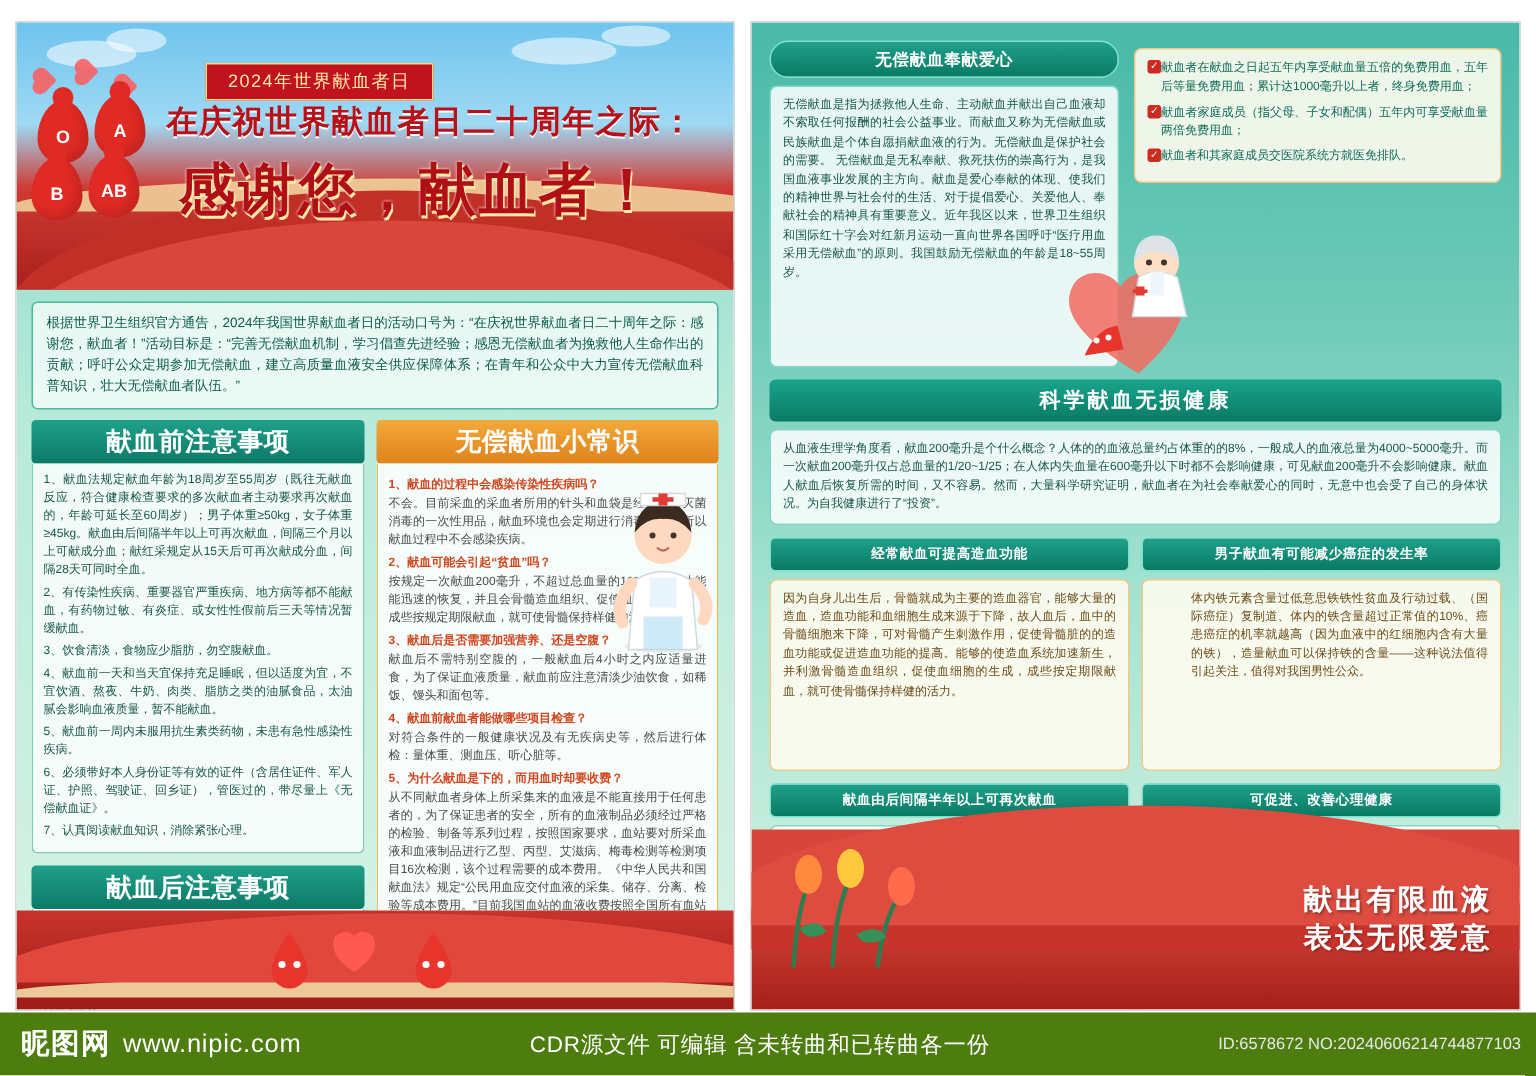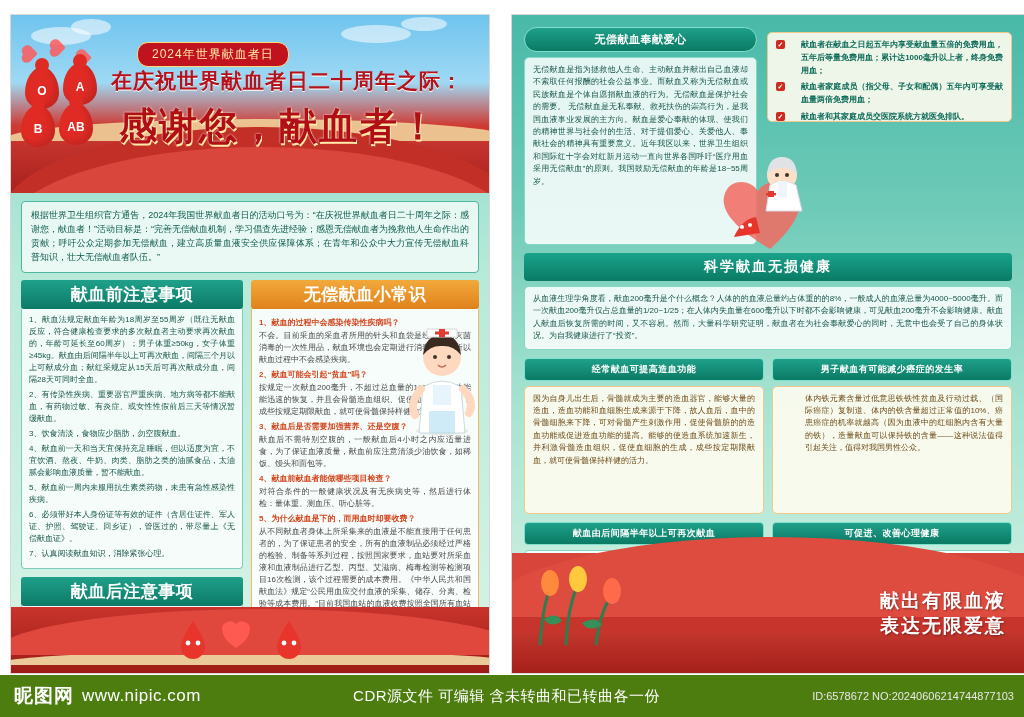--- a/index.html
+++ b/index.html
@@ -24,40 +24,40 @@
   .footer-url { font-size:17px; margin-left:8px; color:#ffffff; letter-spacing:.5px;}
   .footer-center { flex:1; text-align:center; font-size:15px; letter-spacing:.5px;}
   .footer-id { font-size:11px; margin-right:10px; color:#e8e8e8; }
 
   
   .page {
     position:absolute; top:14px; height:660px;
     overflow:hidden; border:1px solid #d8d8d8;
   }
   .page-left { left:10px; width:480px; background:linear-gradient(#7fd4c7,#b8ead9 40%,#d8f3e6); }
-  .page-right { left:500px; width:514px; background:linear-gradient(#49b9a8,#6fcbb8 30%,#a8e4d2 60%,#d9f3e5);margin-left:11px; }
+  .page-right { left:500px; width:514px; background:linear-gradient(#49b9a8,#6fcbb8 30%,#a8e4d2 60%,#d9f3e5); }
 
   
   .lp-hero {
     position:relative; height:178px; overflow:hidden;
     background:linear-gradient(#6fc4ee 0%, #9fd9f4 38%, #cf3b34 62%, #a8201c 100%);
   }
   .hero-cloud {
     position:absolute; border-radius:50%; background:rgba(255,255,255,.55);
   }
   .hero-wave {
     position:absolute; left:-10px; width:520px; height:90px;
     background:#d9463c; border-radius:50% 50% 0 0 / 100% 100% 0 0;
   }
   .hero-wave.w2 { background:#c22f27; }
   .hero-wave.w3 { background:#f1d9a0; height:22px; opacity:.85;}
   .hero-badge {
     position:absolute; left:126px; top:27px;
     background:#c1121f; color:#ffe9a8; font-size:12px;
-    padding:3px 14px; border-radius:11px; letter-spacing:1px;
+    padding:3px 14px; border-radius:0; letter-spacing:1px;
     border:1px solid #ffd97a;
   }
   .hero-line1 {
     position:absolute; left:100px; top:52px; width:360px;
     color:#b5121b; font-size:21px; font-weight:bold; letter-spacing:1px;
     text-shadow:0 1px 0 #fff;
   }
   .hero-line2 {
     position:absolute; left:108px; top:86px; width:360px;
     color:#b00f16; font-size:38px; font-weight:bold; letter-spacing:2px;
@@ -141,21 +141,21 @@
   }
   .rp-head.red { background:linear-gradient(#e8584a,#c4291d); border-color:#ffc0b6;}
   .rp-head.wide { border-radius:4px; }
   .rp-box {
     background:rgba(255,255,255,.85); border:1px solid #84d7c3; border-radius:5px;
     margin-top:5px; padding:6px 8px; font-size:8px; line-height:1.55;
     color:#17564a; text-align:justify;
   }
   .rp-box.cream { background:rgba(255,252,240,.9); border-color:#f0c98a; color:#6d4a18;}
   .rp-check { color:#0d6b59; font-size:8px; line-height:1.6; }
-  .rp-check div { margin-bottom:4px; display:flex; gap:16px;font-weight:bold; }
+  .rp-check div { margin-bottom:4px; display:flex; gap:0; }
   .chk {
     flex:0 0 auto; width:9px; height:9px; background:#cf2a20; color:#fff;
     font-size:7px; line-height:9px; text-align:center; border-radius:2px; margin-top:1px;
   }
   .sci-band {
     margin-top:8px; background:linear-gradient(#1aa38c,#0a7a64); color:#fff;
     font-size:14px; font-weight:bold; text-align:center; padding:5px 0;
     border-radius:4px; letter-spacing:2px;
   }
   .sci-body {

